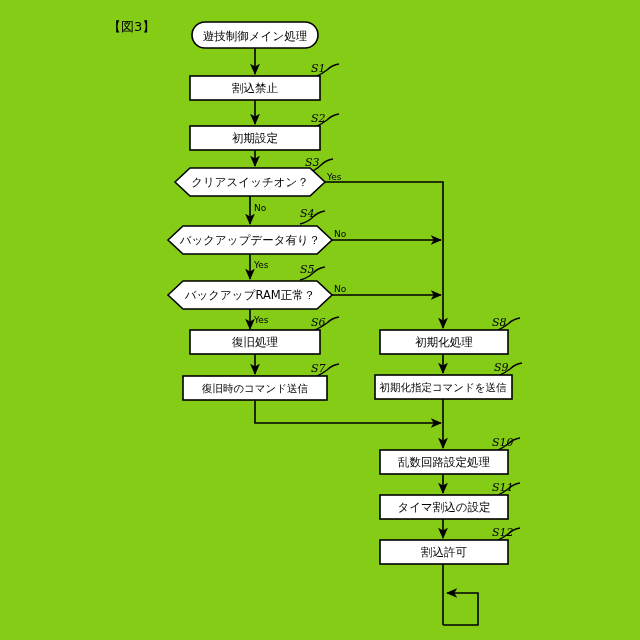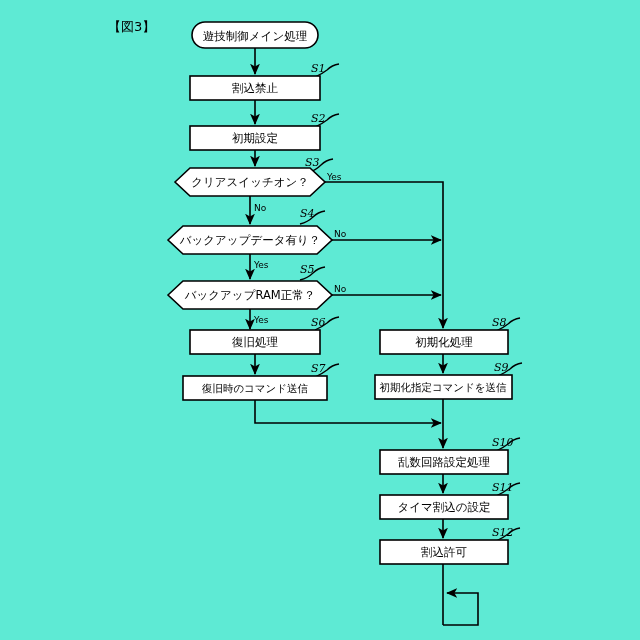--- a/index.html
+++ b/index.html
@@ -4,21 +4,21 @@
 <style>
   html, body {
     margin: 0;
     padding: 0;
     background: #ffffff;
   }
   #canvas {
     position: relative;
     width: 640px;
     height: 640px;
-    background: #5eead4;
+    background: #84cc16;
     font-family: "DejaVu Sans", sans-serif;
     overflow: hidden;
   }
   svg#flow {
     position: absolute;
     left: 0; top: 0;
     width: 640px;
     height: 640px;
   }
   .shape-stroke {

